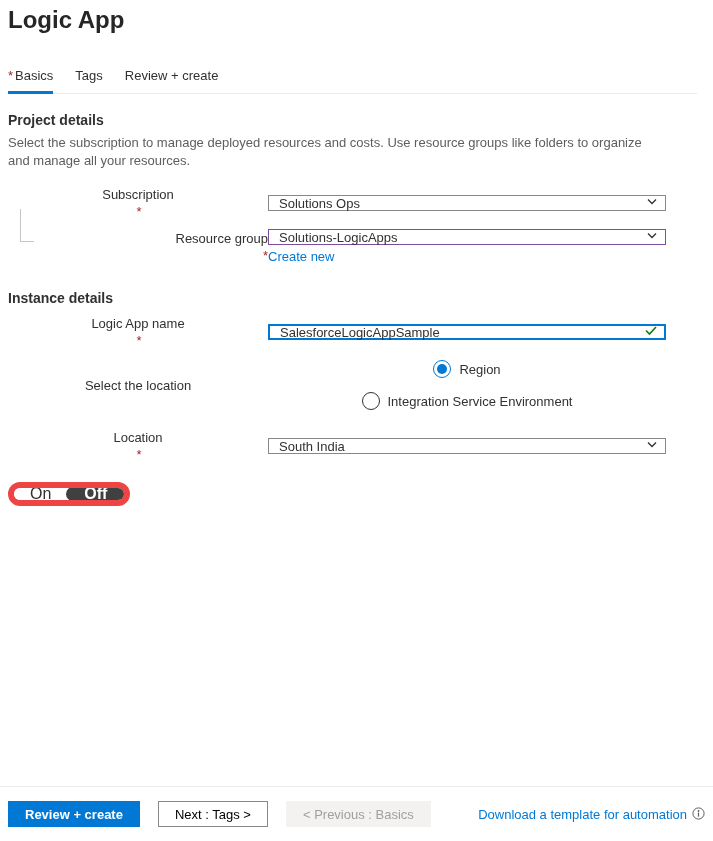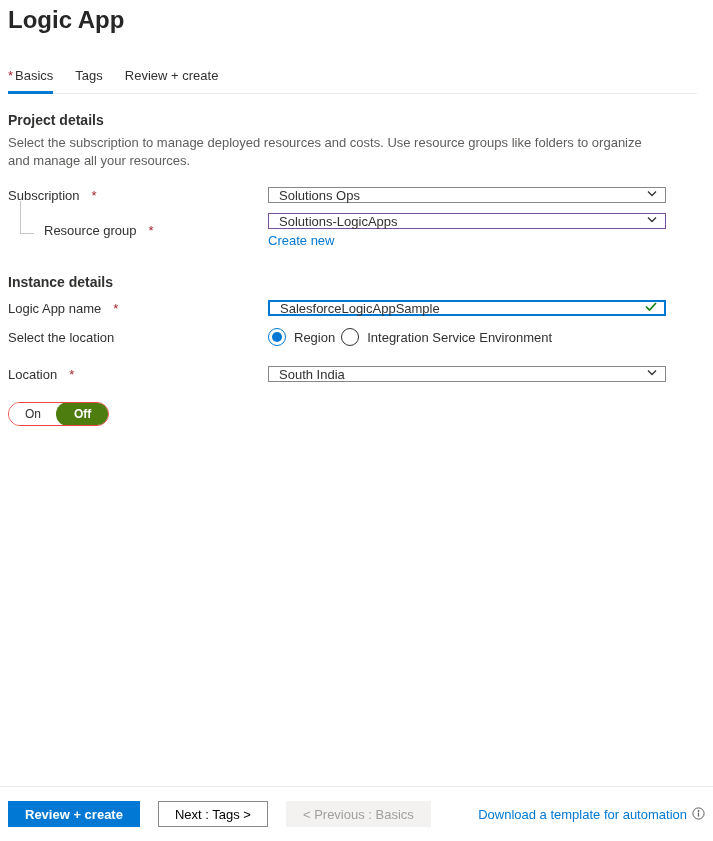--- a/index.html
+++ b/index.html
@@ -60,25 +60,27 @@
       display: flex;
       align-items: center;
       margin-bottom: 12px;
     }
     .form-row.tight { margin-bottom: 4px; }
     .label-col {
       width: 260px;
       flex-shrink: 0;
       display: flex;
       align-items: center;
-      gap: 10px;
+      gap: 2px;
+      flex-direction: column;
     }
     .indent {
       position: relative;
       padding-left: 36px;
+      align-items: flex-end;
     }
     .indent::before {
       content: "";
       position: absolute;
       left: 12px;
       top: -22px;
       width: 1px;
       height: 32px;
       background: #c8c6c4;
     }
@@ -131,53 +133,53 @@
 
     .link {
       color: #0078d4;
       cursor: pointer;
       font-size: 13px;
       margin-top: 4px;
       display: inline-block;
     }
 
     
-    .radio-group { display: flex; gap: 6px; align-items: center; }
+    .radio-group { display: flex; gap: 14px; align-items: center; flex-direction: column; }
     .radio {
       display: flex; align-items: center; gap: 8px; cursor: pointer;
     }
     .radio .outer {
       width: 18px; height: 18px; border: 1px solid #323130; border-radius: 50%;
       display: flex; align-items: center; justify-content: center;
     }
     .radio.selected .outer { border-color: #0078d4; }
     .radio.selected .inner {
       width: 10px; height: 10px; background: #0078d4; border-radius: 50%;
     }
 
     
     .toggle-pill {
       display: inline-flex;
-      border: 1px solid #ef4444;
+      border: 6px solid #ef4444;
       border-radius: 14px;
       overflow: hidden;
       height: 24px;
       align-items: stretch;
-      font-size: 12px;
+      font-size: 16px;
       text-align: center;
     }
     .toggle-opt {
       padding: 0 16px;
       display: flex; align-items: center;
       cursor: pointer;
       background: #fff;
       color: #323130;
     }
     .toggle-opt.active {
-      background: #4d7c0f;
+      background: #404040;
       color: #fff;
       border-radius: 14px;
       margin: -1px;
       padding: 0 18px;
       font-weight: 600;
     }
 
     .info-icon {
       width: 14px; height: 14px; display: inline-flex; align-items: center; justify-content: center;
       color: #605e5c;

